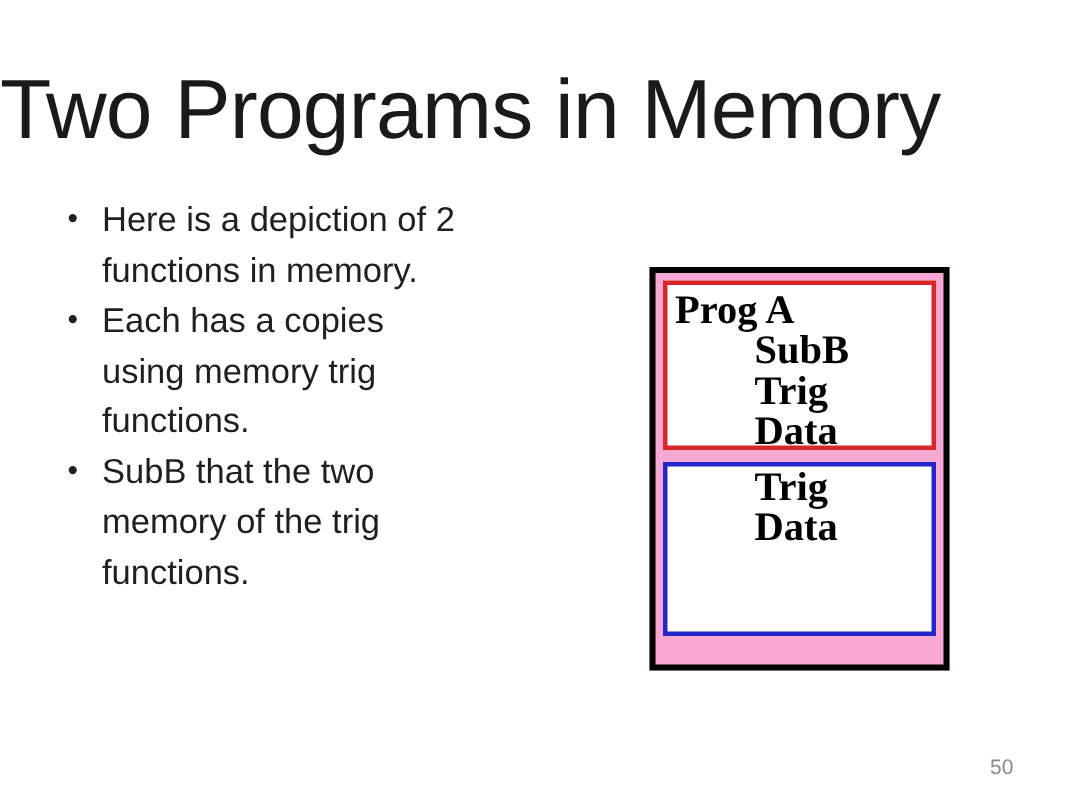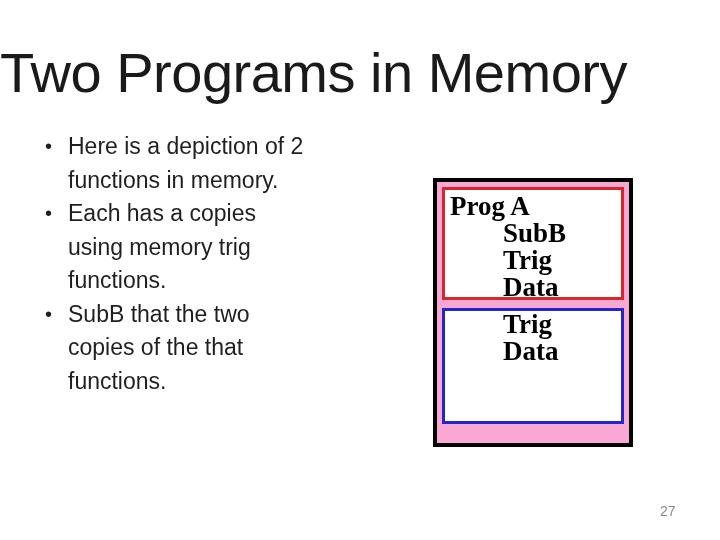--- a/index.html
+++ b/index.html
@@ -90,32 +90,32 @@
     <div class="bullet-lines">
       <div>Each has a copies</div>
       <div>using memory trig</div>
       <div>functions.</div>
     </div>
   </div>
   <div class="bullet">
     <span class="bullet-marker">•</span>
     <div class="bullet-lines">
       <div>SubB that the two</div>
-      <div>copies of the that</div>
+      <div>memory of the trig</div>
       <div>functions.</div>
     </div>
   </div>
 </div>
 
 <div class="memory-diagram" style="border-color: rgb(0, 0, 0);">
   <div class="prog-box prog-box-a" style="border-color: rgb(217, 38, 43);">
     <div class="prog-name">Prog A</div>
     <div class="prog-item">SubB</div>
     <div class="prog-item">Trig</div>
     <div class="prog-item">Data</div>
   </div>
   <div class="prog-box prog-box-b" style="border-color: rgb(37, 37, 204);">
     <div class="prog-item">Trig</div>
     <div class="prog-item">Data</div>
   </div>
 </div>
 
-<div class="page-number">27</div>
+<div class="page-number">50</div>
 
 </body></html>

